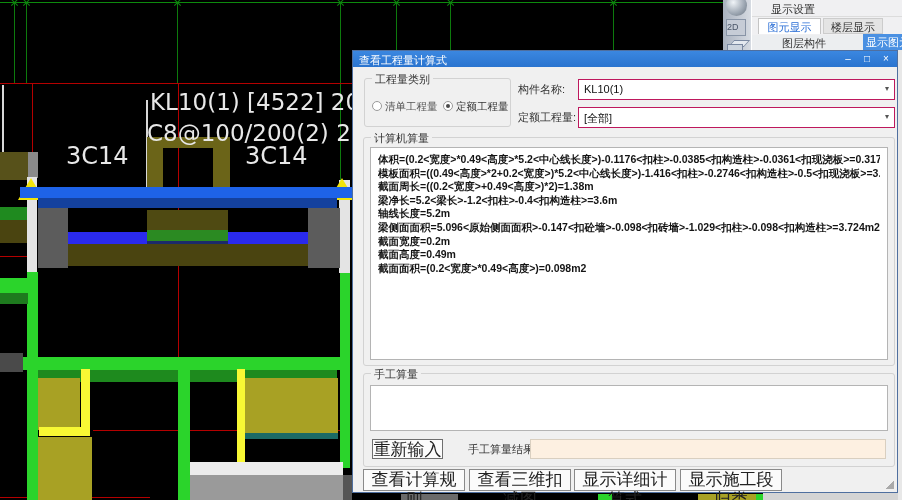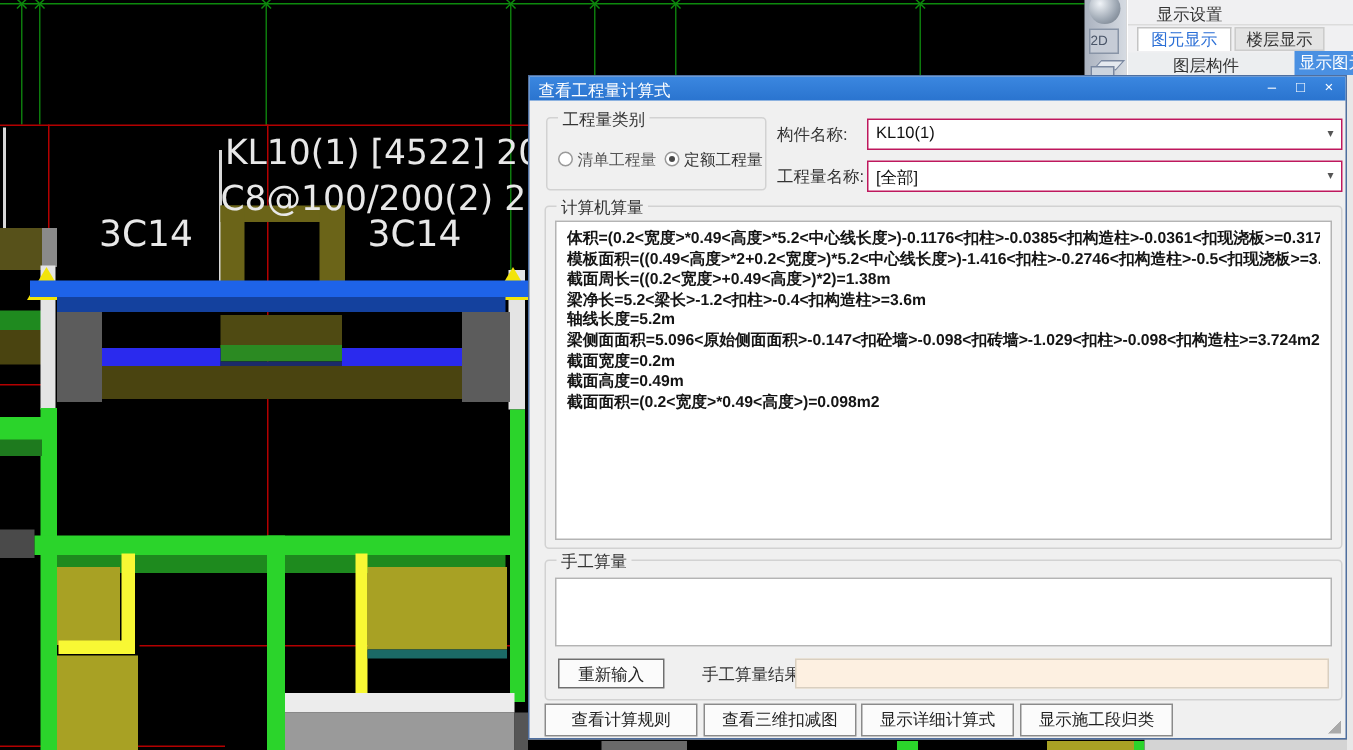--- a/index.html
+++ b/index.html
@@ -43,21 +43,21 @@
   .gblabel{position:absolute;left:7px;top:-7px;background:#f0f0f0;padding:0 3px;font-size:11px;color:#333;white-space:nowrap;font-family:Liberation Mono, monospace;}
   .radio-circle{position:absolute;width:10px;height:10px;box-sizing:border-box;border:1px solid #9a9a9a;border-radius:50%;background:#fff;}
   .radio-dot{position:absolute;left:2px;top:2px;width:4px;height:4px;border-radius:50%;background:#4a4a4a;}
   .radio-label{position:absolute;font-size:10.5px;color:#333;white-space:nowrap;}
   .fieldlabel{position:absolute;font-size:11px;color:#333;white-space:nowrap;}
   .combo{position:absolute;width:317px;height:21px;box-sizing:border-box;background:#fff;border:1px solid #be185d;}
   .combo .val{position:absolute;left:5px;top:3px;font-size:11px;color:#111;}
   .combo .arr{position:absolute;right:5px;top:4px;font-size:8px;color:#555;}
   .whitebox{position:absolute;box-sizing:border-box;background:#fff;border:1px solid #b4b4b4;}
   .calcline{font-size:10.5px;font-weight:bold;color:#141414;line-height:13.6px;white-space:nowrap;overflow:hidden;}
-  .btn{position:absolute;box-sizing:border-box;background:#fbfbfb;border:1px solid #8a8a8a;font-size:11px;color:#222;
+  .btn{position:absolute;box-sizing:border-box;background:#fbfbfb;border:1px solid #8a8a8a;font-size:17px;color:#222;
        text-align:center;line-height:20px;cursor:default;}
   .result-input{position:absolute;box-sizing:border-box;background:#fdf0e1;border:1px solid #d9cfc0;}
   .grip{position:absolute;right:3px;bottom:3px;width:10px;height:10px;background:linear-gradient(135deg,transparent 55%,#aaa 55%);}
   #right-gutter{position:absolute;left:898px;top:50px;width:4px;height:450px;background:#e8e8e8;}
 </style>
 </head>
 <body>
 
 <div id="stage">
 
@@ -176,21 +176,21 @@
         <div class="radio-dot"></div>
       </div>
       <div class="radio-label" style="left:91px;top:21px">定额工程量</div>
     </div>
 
     <div class="fieldlabel" style="left:165px;top:31px">构件名称:</div>
     <div class="combo" style="left:225px;top:28px">
       <div class="val">KL10(1)</div>
       <div class="arr">▾</div>
     </div>
-    <div class="fieldlabel" style="left:165px;top:59px">工程量名称:</div>
+    <div class="fieldlabel" style="left:165px;top:59px">定额工程量:</div>
     <div class="combo" style="left:225px;top:56px">
       <div class="val">[全部]</div>
       <div class="arr">▾</div>
     </div>
 
     <div class="groupbox" style="left:10px;top:86px;width:532px;height:229px">
       <div class="gblabel">计算机算量</div>
       <div class="whitebox" style="left:6px;top:9px;width:518px;height:213px;padding:5px 7px">
         <div class="calcline">体积=(0.2&lt;宽度&gt;*0.49&lt;高度&gt;*5.2&lt;中心线长度&gt;)-0.1176&lt;扣柱&gt;-0.0385&lt;扣构造柱&gt;-0.0361&lt;扣现浇板&gt;=0.3173m3</div>
         <div class="calcline">模板面积=((0.49&lt;高度&gt;*2+0.2&lt;宽度&gt;)*5.2&lt;中心线长度&gt;)-1.416&lt;扣柱&gt;-0.2746&lt;扣构造柱&gt;-0.5&lt;扣现浇板&gt;=3.9454m2</div>

